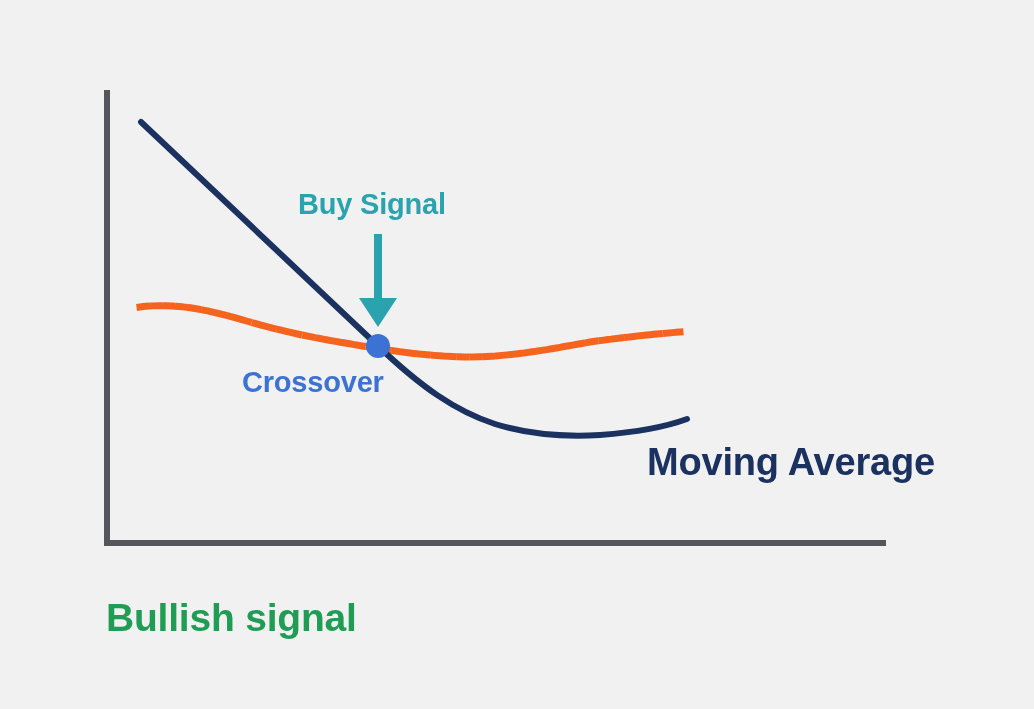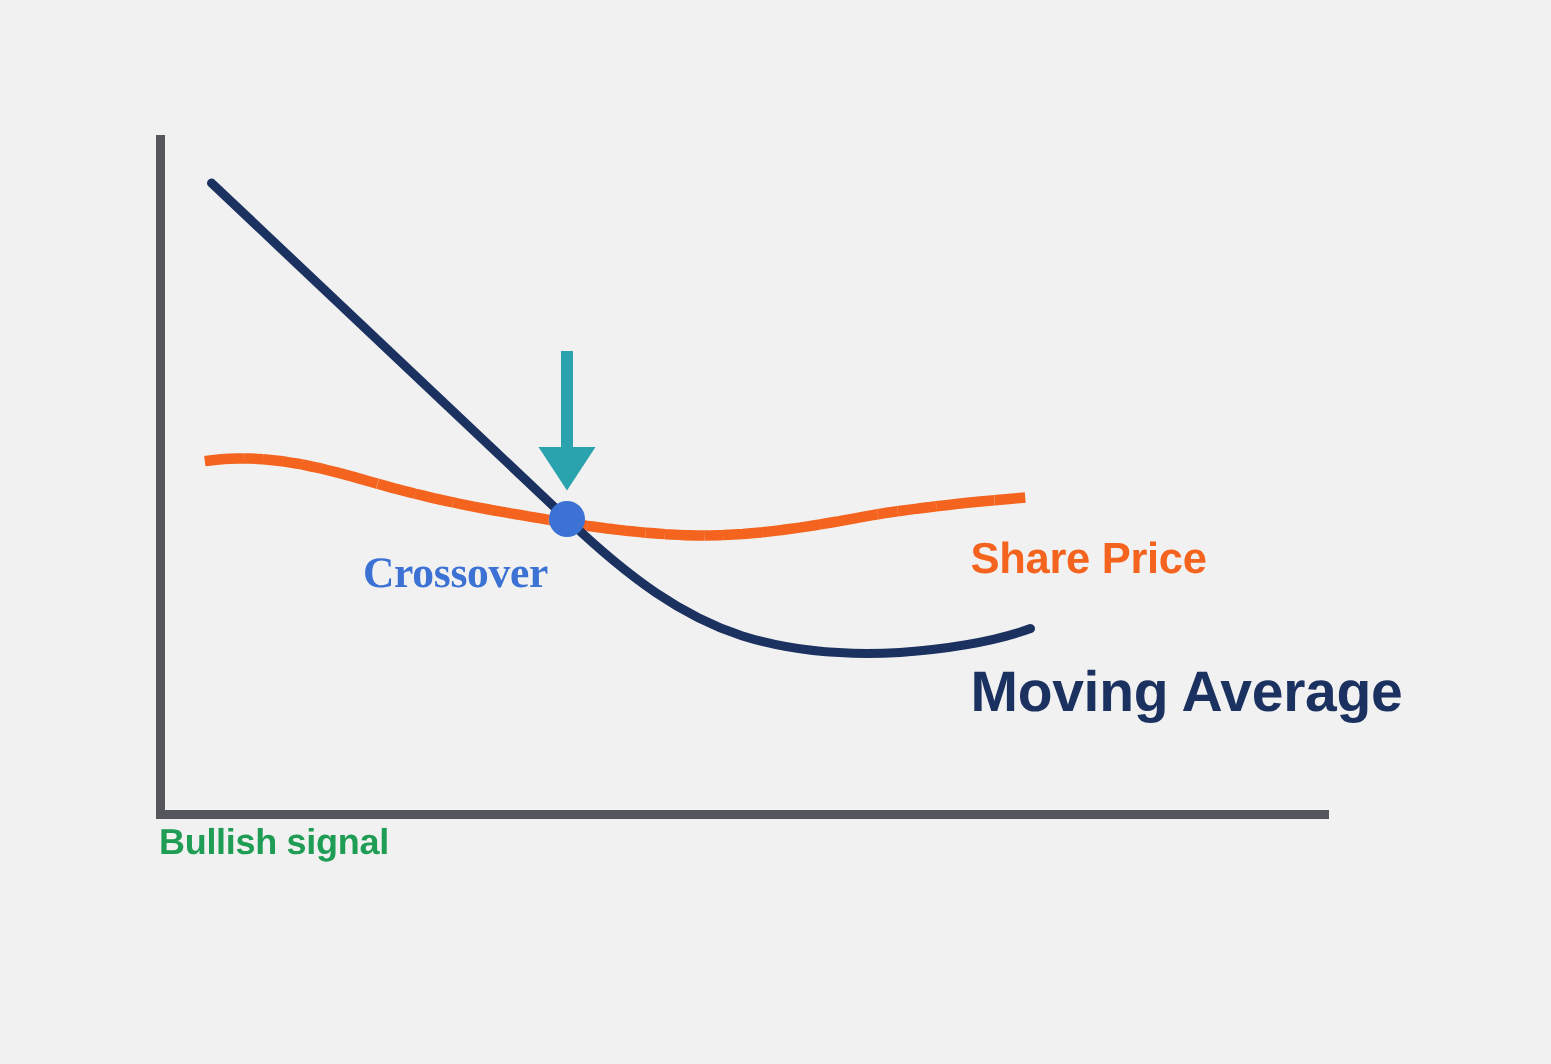--- a/index.html
+++ b/index.html
@@ -36,38 +36,37 @@
     left: 298px;
     top: 188px;
     font-size: 29px;
     color: #2aa3ae;
   }
   #label-crossover {
     left: 242px;
     top: 366px;
     font-size: 29px;
     color: #3b72d4;
-    font-family: Liberation Serif, serif;
   }
   #label-share-price {
     left: 647px;
     top: 357px;
     font-size: 29px;
     color: #f4641e;
   }
   #label-moving-average {
     left: 647px;
     top: 441px;
     font-size: 38px;
     color: #1b3160;
   }
   #label-bullish-signal {
     left: 106px;
-    top: 548px;
-    font-size: 24px;
+    top: 596px;
+    font-size: 39px;
     color: #1f9d55;
   }
 </style>
 </head>
 <body>
 
 <div id="chart-root">
 
   <svg id="chart-svg" viewBox="0 0 1034 709" xmlns="http://www.w3.org/2000/svg">
 
@@ -83,22 +82,22 @@
              C 530,435 565,437 600,435 C 640,432 668,426 687,419" fill="none" stroke="#1b3160" stroke-width="6" stroke-linecap="round" stroke-linejoin="round"></path>
 
     <g>
       <line x1="378" y1="234" x2="378" y2="300" stroke="#2aa3ae" stroke-width="8" stroke-linecap="butt"></line>
       <polygon points="359,298 397,298 378,327" fill="#2aa3ae"></polygon>
     </g>
 
     <circle cx="378" cy="346" r="12" fill="#3b72d4"></circle>
   </svg>
 
+  <div class="label" id="label-buy-signal">Buy Signal</div>
 
   <div class="label" id="label-crossover">Crossover</div>
 
-  <div class="label" id="label-share-price">Share Price</div>
 
   <div class="label" id="label-moving-average">Moving Average</div>
 
   <div class="label" id="label-bullish-signal">Bullish signal</div>
 
 </div>
 
 </body></html>

